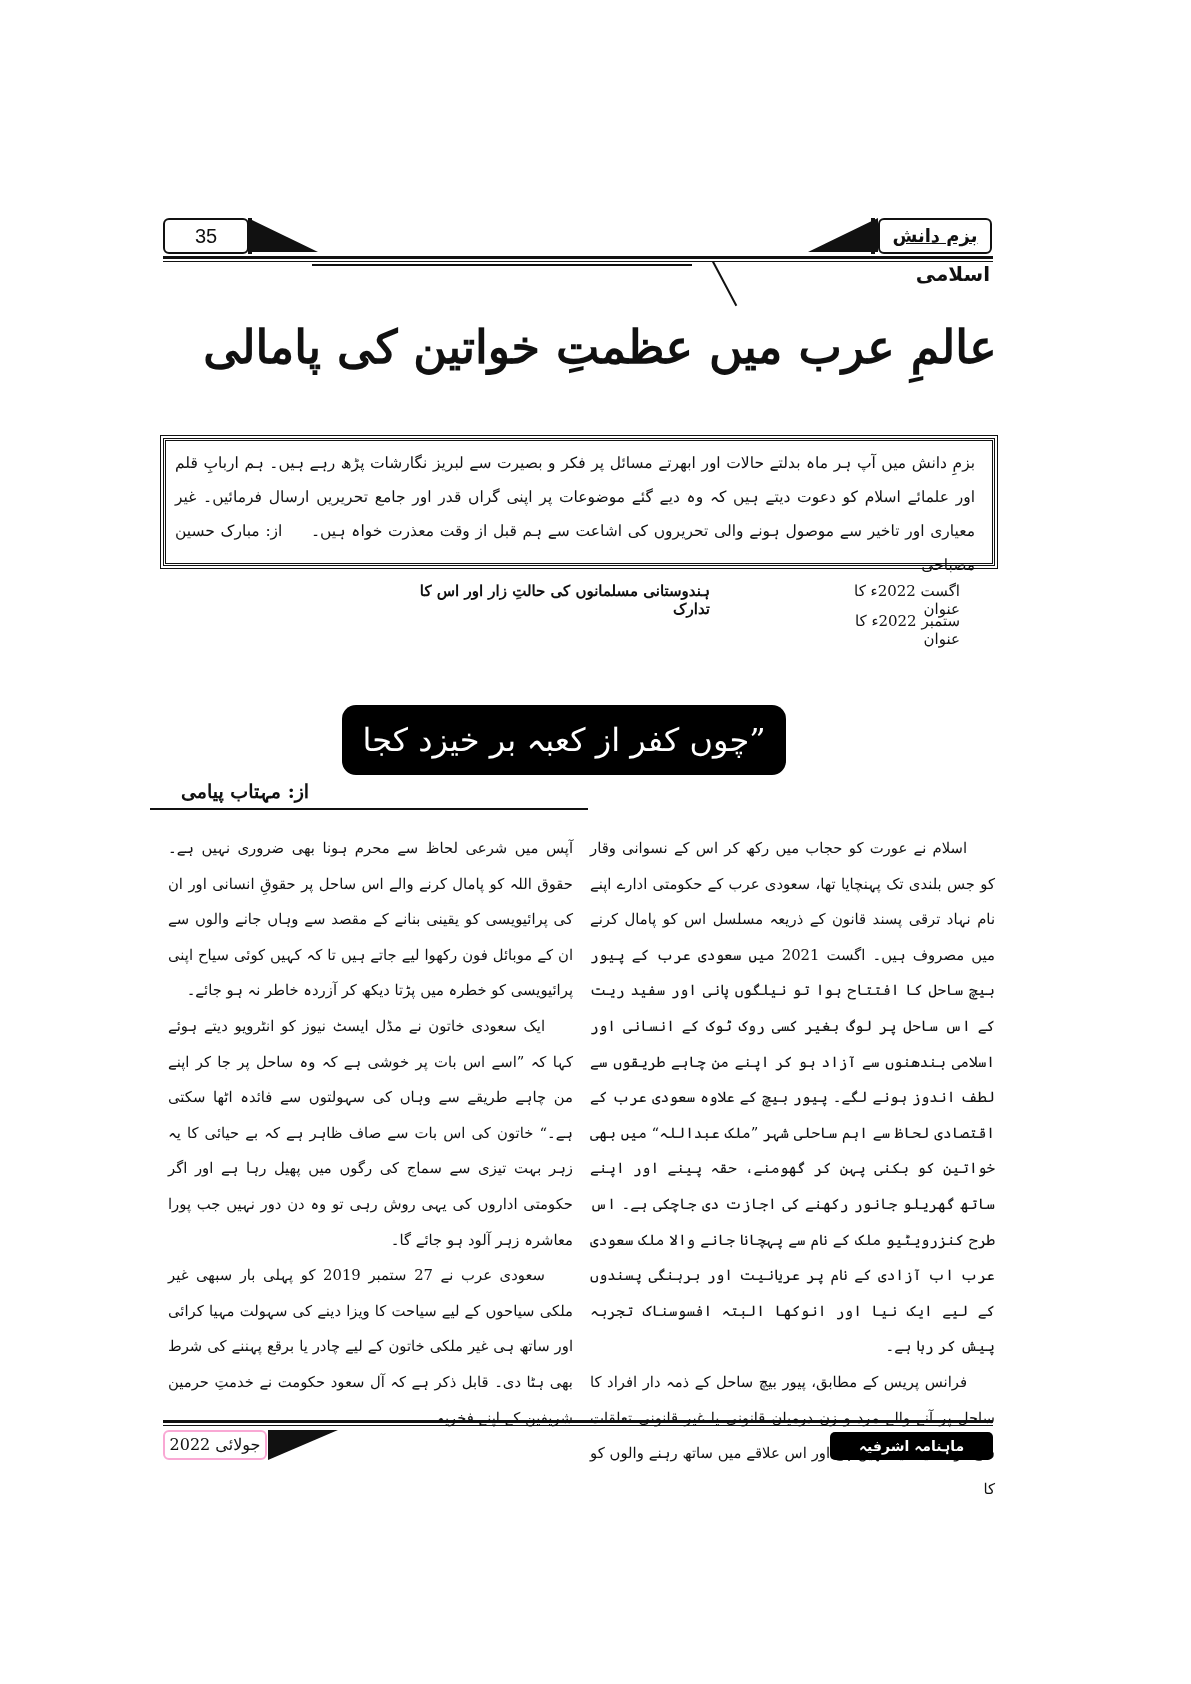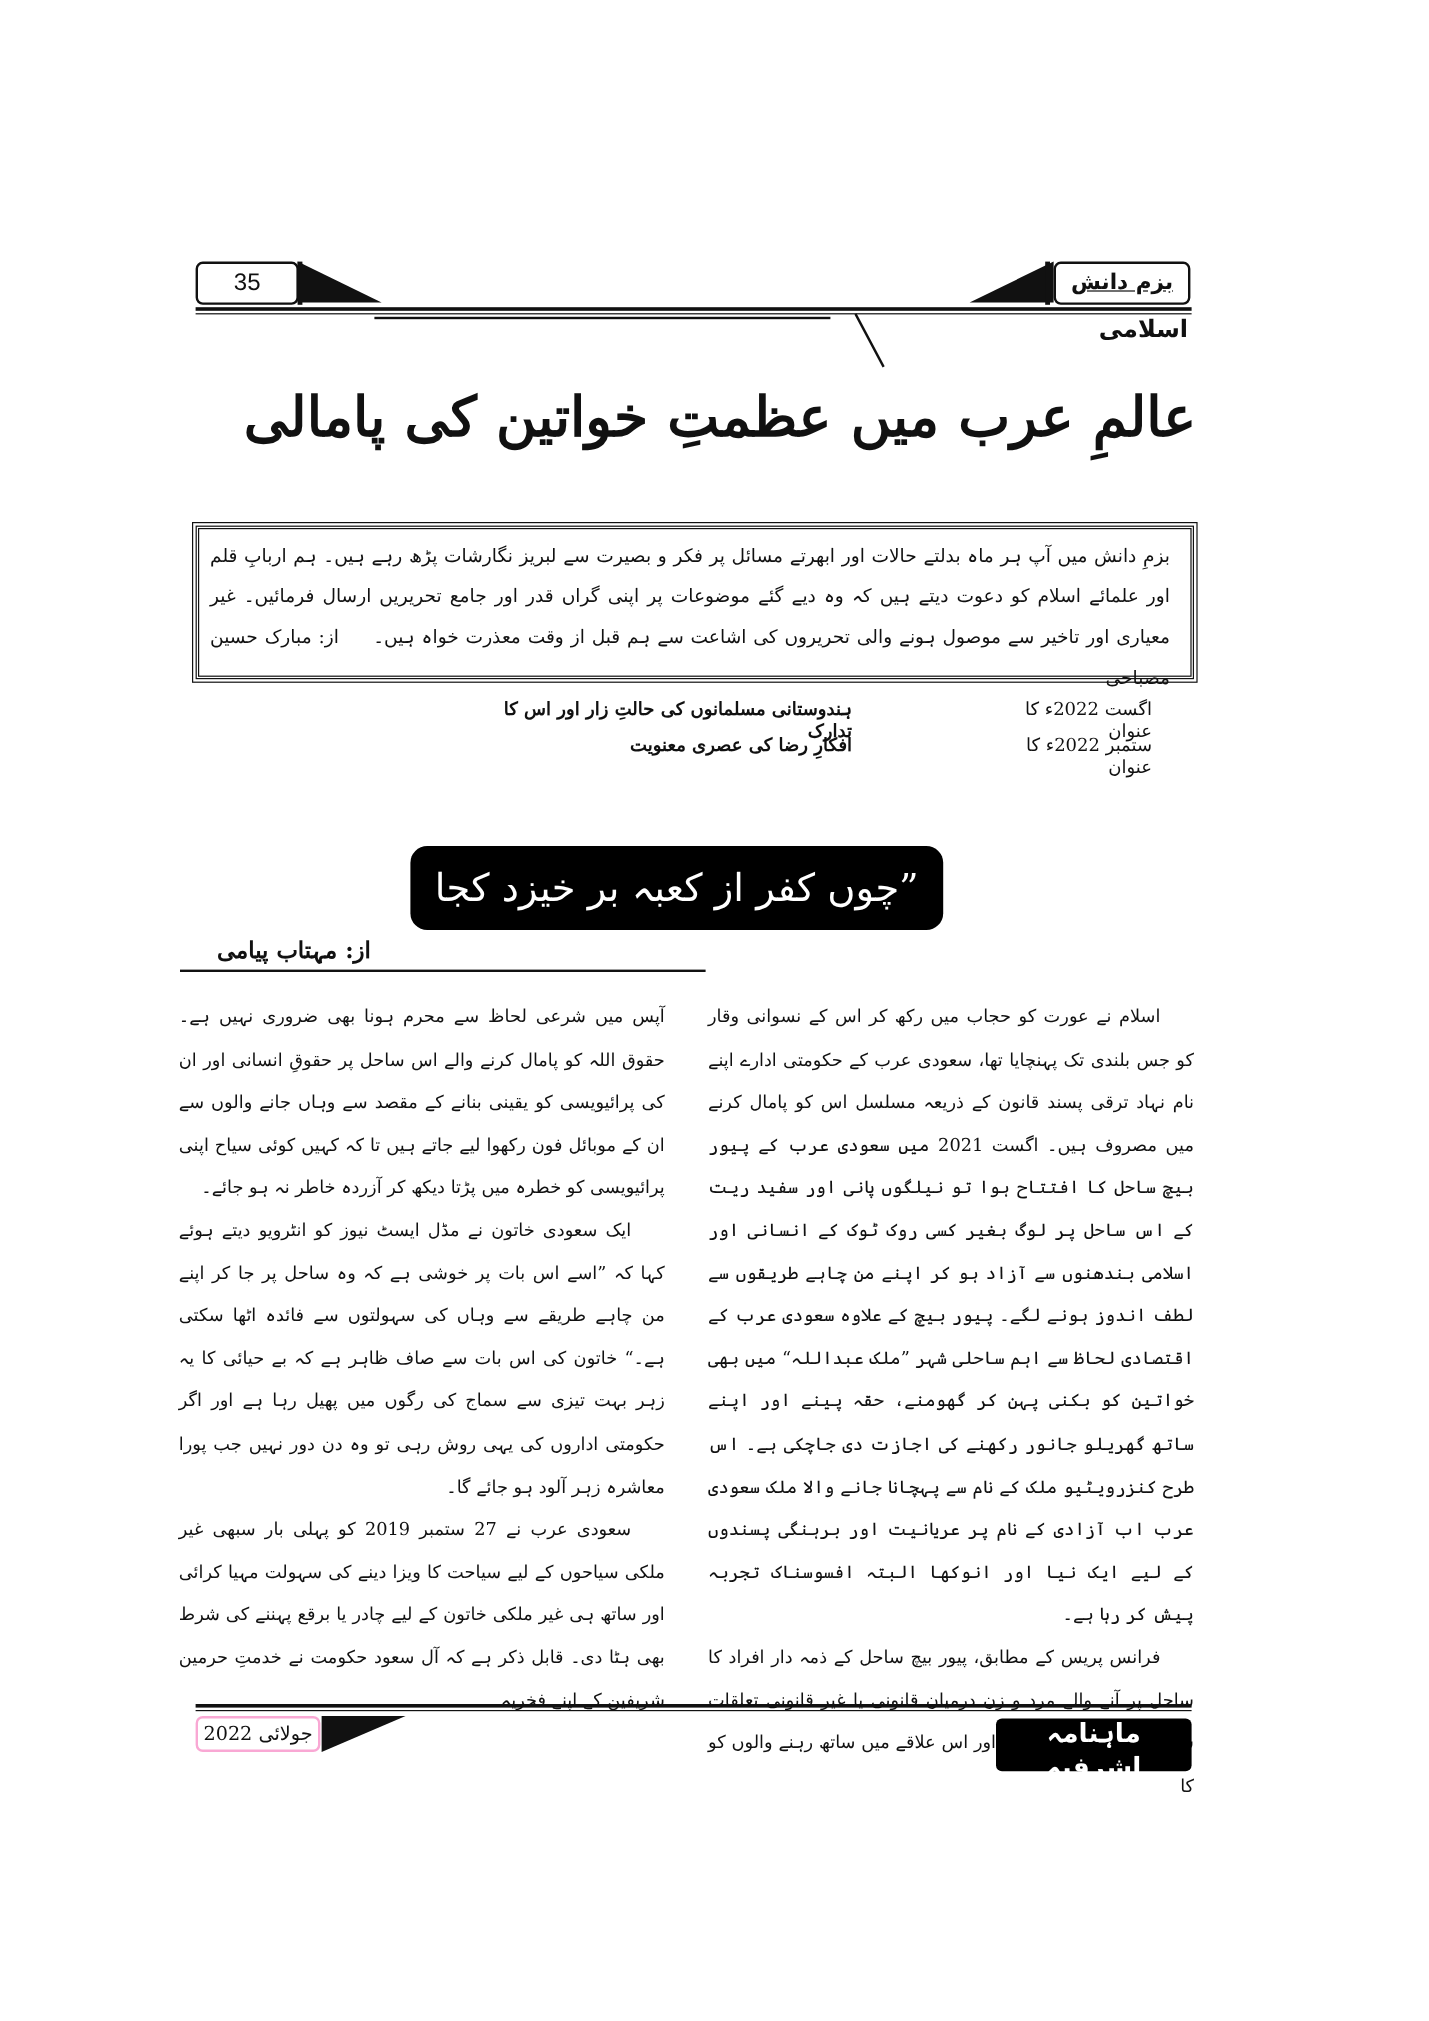--- a/index.html
+++ b/index.html
@@ -35,29 +35,29 @@
   .banner { left:342px; top:705px; width:444px; height:70px; background:#000; border-radius:14px; color:#fff;
             font-family:"DejaVu Serif", serif; font-size:32px; text-align:center; line-height:70px; direction:rtl; }
   .author { left:150px; top:780px; width:190px; font-size:19px; font-weight:bold; direction:rtl; text-align:center; font-family:"DejaVu Serif", serif; }
   .author-line { left:150px; top:808px; width:438px; height:2px; background:#111; }
   
   .col { top:830px; width:405px; font-family:"DejaVu Serif", serif; font-size:14.8px; line-height:35.6px;
          direction:rtl; text-align:justify; }
   .col p { margin:0; }
   .col .indent { text-indent:28px; }
   .col-right { left:590px; }
-  .col-left { left:149px; }
+  .col-left { left:168px; }
   
   .ftr-line1 { left:163px; top:1420px; width:830px; height:3px; background:#111; }
   .ftr-line2 { left:163px; top:1425px; width:830px; height:1px; background:#111; }
   .date-box { left:163px; top:1430px; width:100px; height:26px; border:2px solid #f9a8d4; border-radius:6px;
               font-size:16px; text-align:center; line-height:26px; direction:rtl; font-family:"DejaVu Serif", serif; }
   .tri-foot-shape { left:268px; top:1430px; width:0; height:0; border-top:30px solid #111; border-right:70px solid transparent; }
-  .pub-box { left:830px; top:1432px; width:163px; height:44px; background:#000; color:#fff; border-radius:5px;
-             font-size:22px; font-weight:bold; text-align:center; line-height:28px; direction:rtl; }
+  .pub-box { left:830px; top:1432px; width:163px; height:28px; background:#000; color:#fff; border-radius:5px;
+             font-size:14px; font-weight:bold; text-align:center; line-height:28px; direction:rtl; }
 </style>
 </head>
 <body>
 
 <div class="abs page-num-box">35</div>
 <div class="abs tri-left2"></div>
 <div class="abs tri-left"></div>
 <div class="abs tri-right"></div>
 <div class="abs tri-right2"></div>
 <div class="abs section-box">بزم دانش</div>
@@ -75,21 +75,20 @@
   &nbsp;&nbsp;&nbsp;
   <span>از: مبارک حسین مصباحی</span>
 </div>
 
 <div class="abs theme-row" style="left:380px; top:582px; width:580px; display:flex; justify-content:space-between;">
   <span class="theme-label">اگست 2022ء کا عنوان</span>
   <span class="theme-title" style="width:330px;">ہندوستانی مسلمانوں کی حالتِ زار اور اس کا تدارک</span>
 </div>
 <div class="abs theme-row" style="left:380px; top:612px; width:580px; display:flex; justify-content:space-between;">
   <span class="theme-label">ستمبر 2022ء کا عنوان</span>
-  <span class="theme-title" style="width:330px;">افکارِ رضا کی عصری معنویت</span>
 </div>
 
 <div class="abs banner">”چوں کفر از کعبہ بر خیزد کجا ماند مسلمانی“</div>
 <div class="abs author">از: مہتاب پیامی</div>
 <div class="abs author-line"></div>
 
 <div class="abs col col-right">
   <p class="indent">اسلام نے عورت کو حجاب میں رکھ کر اس کے نسوانی وقار کو جس بلندی تک پہنچایا تھا، سعودی عرب کے حکومتی ادارے اپنے نام نہاد ترقی پسند قانون کے ذریعہ مسلسل اس کو پامال کرنے میں مصروف ہیں۔ اگست 2021 میں سعودی عرب کے پیور بیچ ساحل کا افتتاح ہوا تو نیلگوں پانی اور سفید ریت کے اس ساحل پر لوگ بغیر کسی روک ٹوک کے انسانی اور اسلامی بندھنوں سے آزاد ہو کر اپنے من چاہے طریقوں سے لطف اندوز ہونے لگے۔ پیور بیچ کے علاوہ سعودی عرب کے اقتصادی لحاظ سے اہم ساحلی شہر ”ملک عبداللہ“ میں بھی خواتین کو بکنی پہن کر گھومنے، حقہ پینے اور اپنے ساتھ گھریلو جانور رکھنے کی اجازت دی جاچکی ہے۔ اس طرح کنزرویٹیو ملک کے نام سے پہچانا جانے والا ملک سعودی عرب اب آزادی کے نام پر عریانیت اور برہنگی پسندوں کے لیے ایک نیا اور انوکھا البتہ افسوسناک تجربہ پیش کر رہا ہے۔</p>
   <p class="indent">فرانس پریس کے مطابق، پیور بیچ ساحل کے ذمہ دار افراد کا ساحل پر آنے والے مرد و زن درمیان قانونی یا غیر قانونی تعلقات سے کوئی لینا دینا نہیں ہے اور اس علاقے میں ساتھ رہنے والوں کو کا</p>
 </div>

